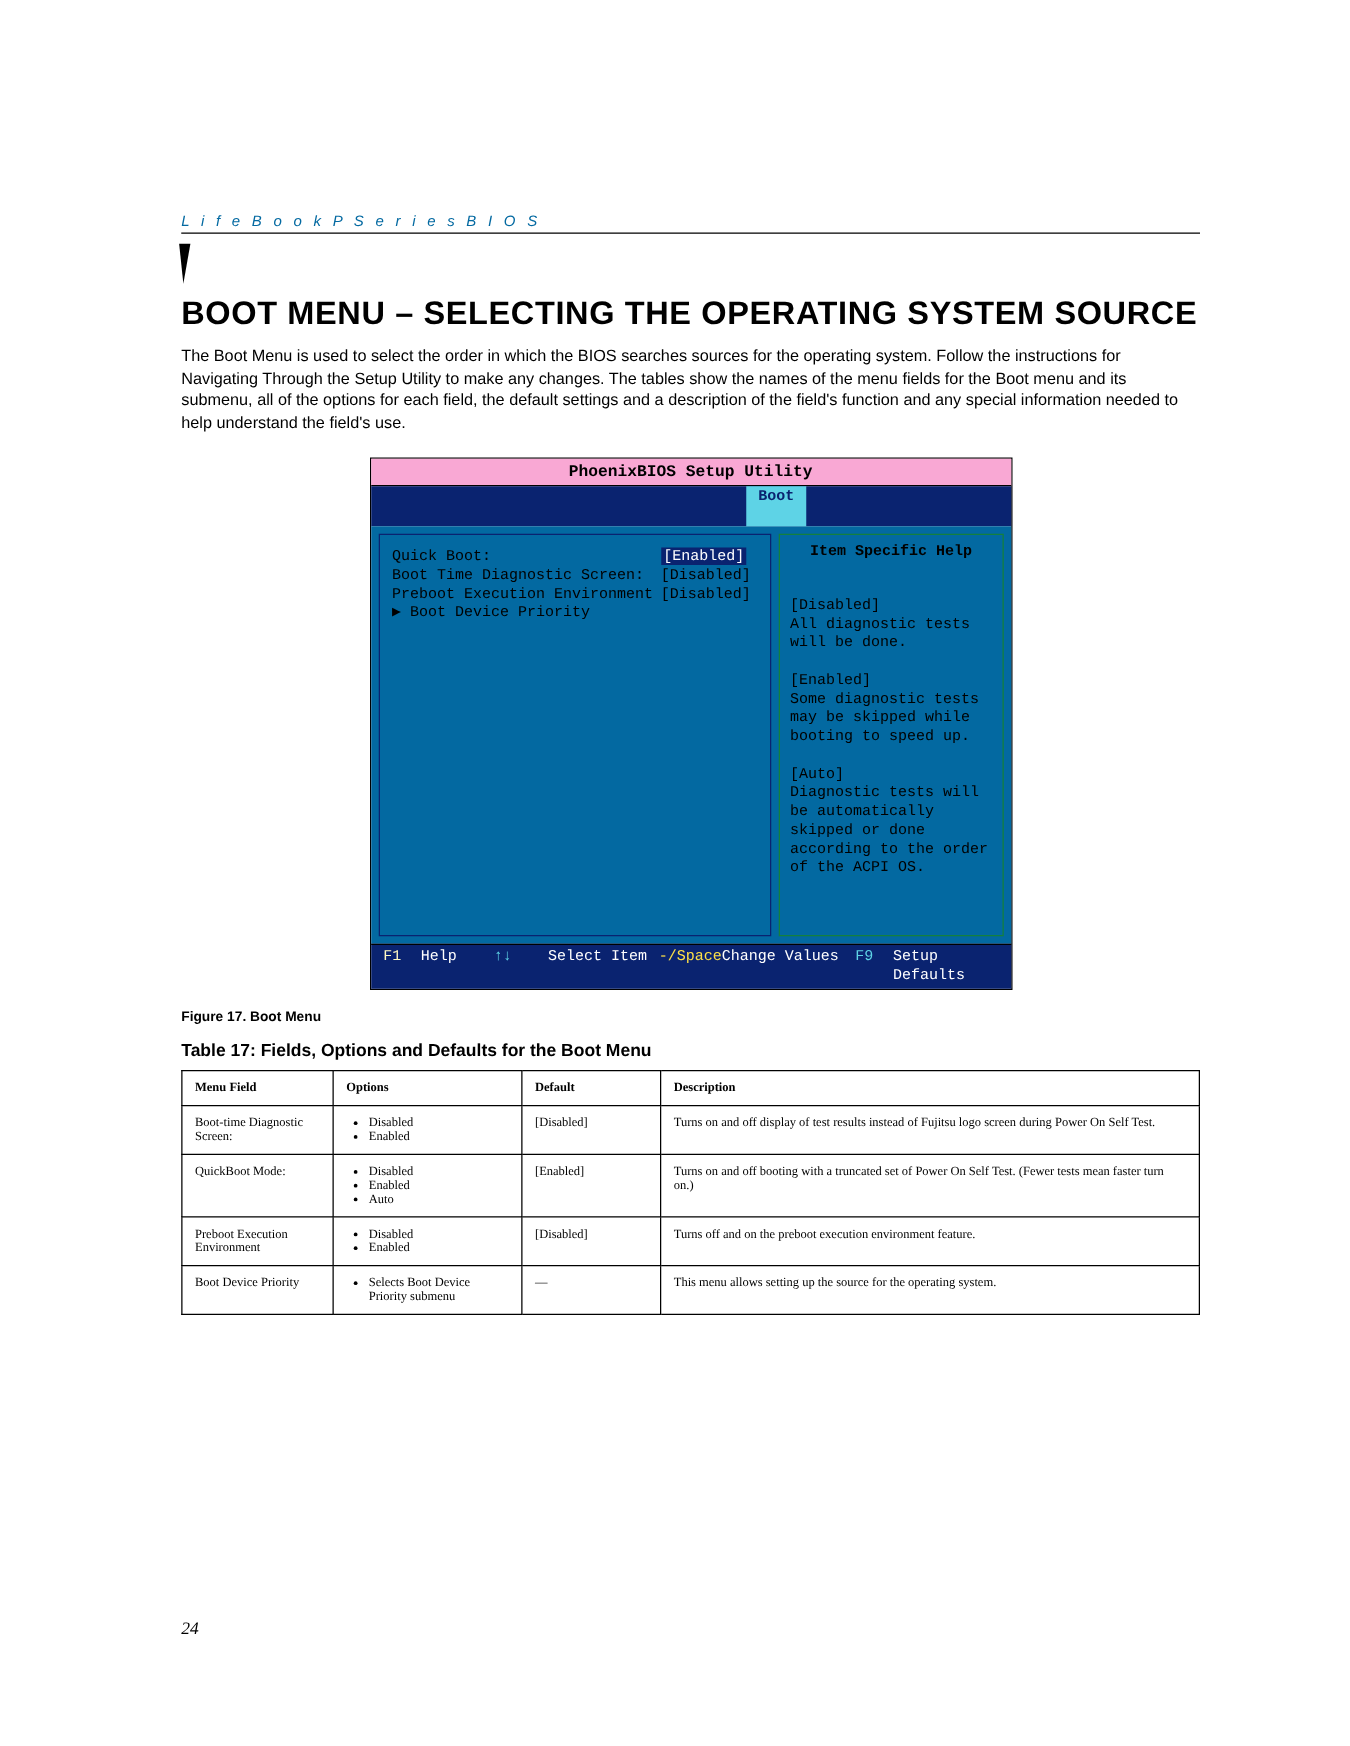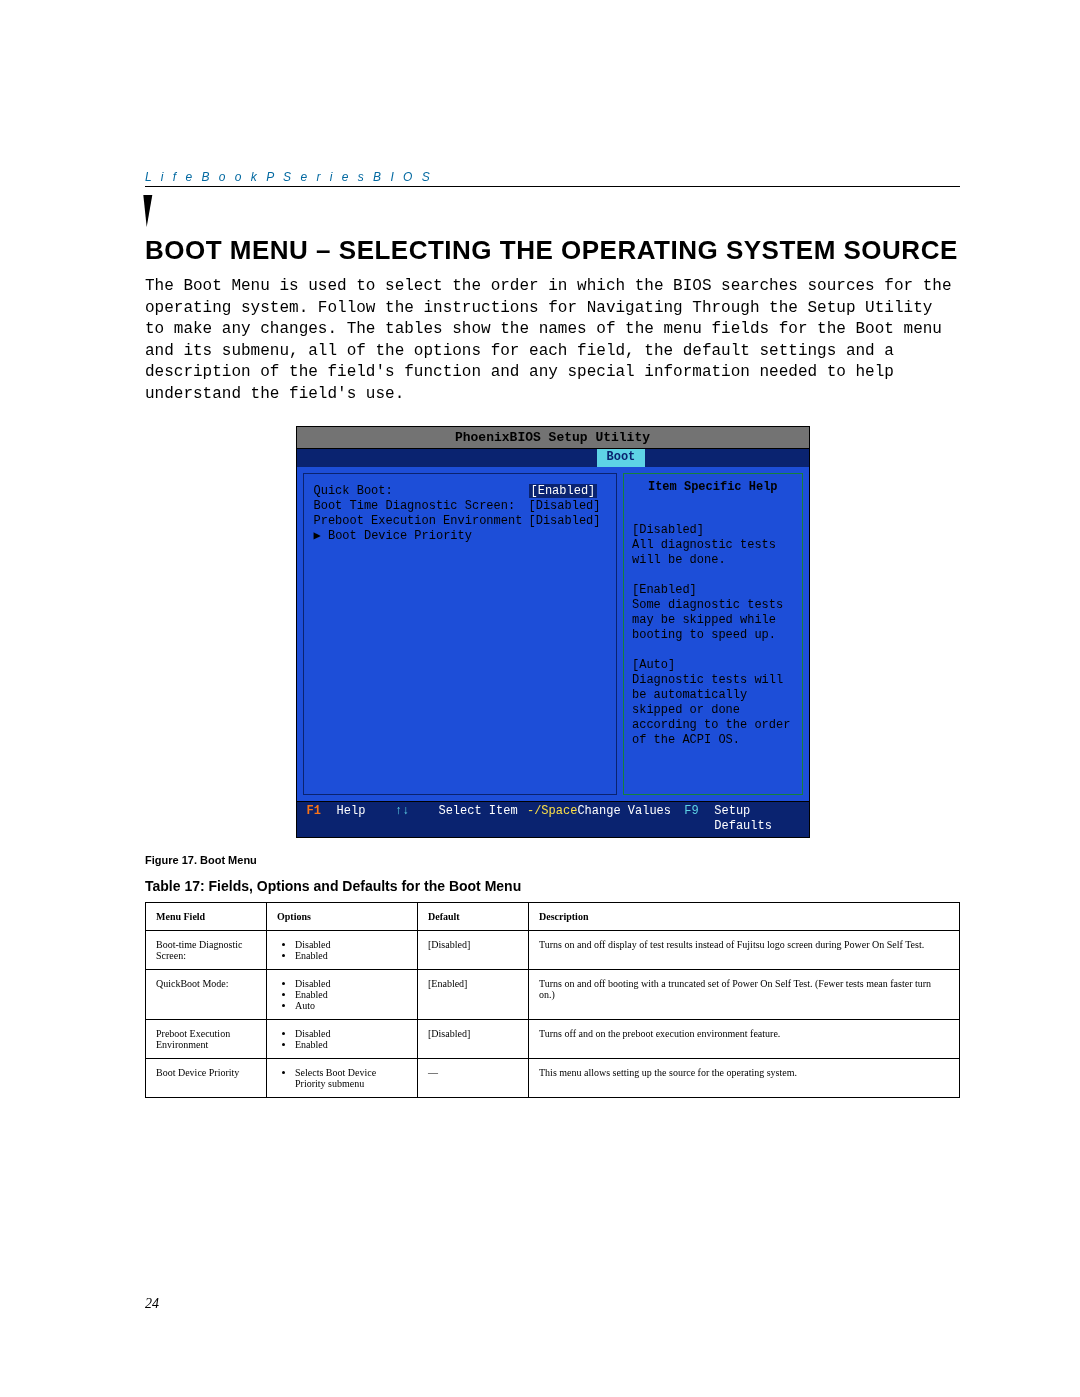--- a/index.html
+++ b/index.html
@@ -42,59 +42,59 @@
     height: 34px;
   }
   h1.title {
     font-family: 'Helvetica Neue', Arial, sans-serif;
     font-weight: 700;
     font-size: 26px;
     letter-spacing: 0.5px;
     margin: 6px 0 10px 0;
   }
   p.intro {
-    font-family: Liberation Mono, monospace;
-    font-size: 16px;
+    font-family: Liberation Sans, sans-serif;
+    font-size: 13px;
     line-height: 1.35;
     margin: 0 0 20px 0;
   }
 
   
   .bios-wrap {
     width: 512px;
     margin: 18px auto 0 auto;
     border: 1px solid #000;
   }
   .bios-title {
-    background: #737373;
+    background: #f9a8d4;
     font-family: 'Courier New', monospace;
     font-weight: 700;
     font-size: 13px;
     text-align: center;
     padding: 3px 0;
     border-bottom: 1px solid #000;
   }
   .bios-tabs {
     background: #0a2370;
-    height: 18px;
+    height: 32px;
     display: flex;
     font-family: 'Courier New', monospace;
     font-size: 12px;
     font-weight: 700;
     color: #fff;
   }
   .bios-tab-spacer { width: 300px; }
   .bios-tab-active {
     background: #5ed3e6;
     padding: 1px 10px;
     color: #0a2370;
   }
   .bios-body {
     display: flex;
-    background: #1d4ed8;
+    background: #0369a1;
   }
   .bios-left {
     border: 1px solid #0a2370;
     margin: 6px 3px 6px 6px;
     width: 310px;
     padding: 10px 8px 10px 10px;
     font-family: 'Courier New', monospace;
     font-size: 12px;
     line-height: 15px;
     min-height: 300px;
@@ -125,21 +125,21 @@
   .bios-foot {
     border-top: 1px solid #000;
     background: #0a2370;
     color: #fff;
     font-family: 'Courier New', monospace;
     font-size: 12px;
     line-height: 15px;
     padding: 2px 10px 3px 10px;
   }
   .bios-foot .ln { display:flex; }
-  .bios-foot .k  { color:#f97316; width:36px;font-weight:bold; }
+  .bios-foot .k  { color:#fef9c3; width:36px; }
   .bios-foot .t  { width:70px; }
   .bios-foot .k2 { color:#5ed3e6; width:52px; }
   .bios-foot .t2 { width:106px; }
   .bios-foot .k3 { color:#fde047; width:58px; }
   .bios-foot .t3 { width:128px; }
   .bios-foot .k4 { color:#5ed3e6; width:36px; }
   .bios-foot .t4 { }
 
   .figure-caption {
     font-family: 'Helvetica Neue', Arial, sans-serif;

